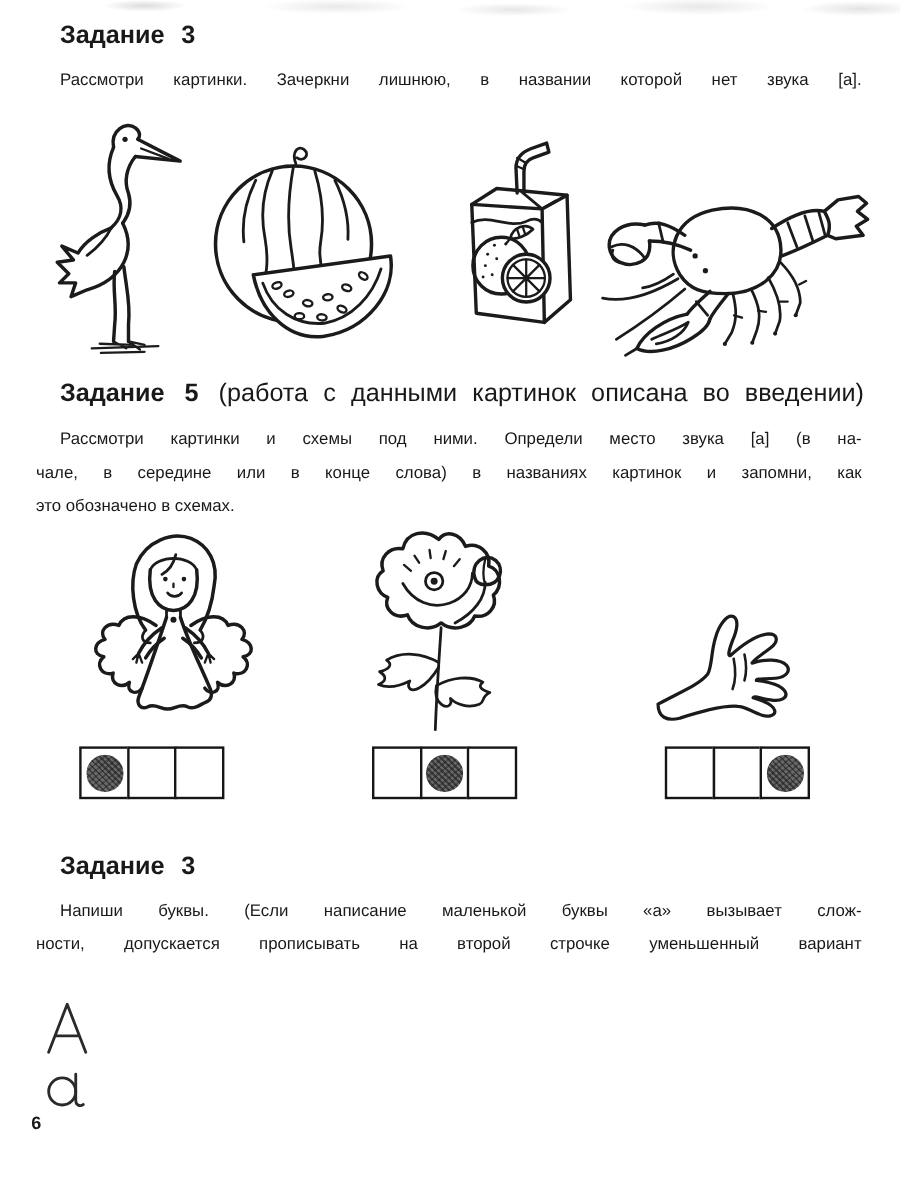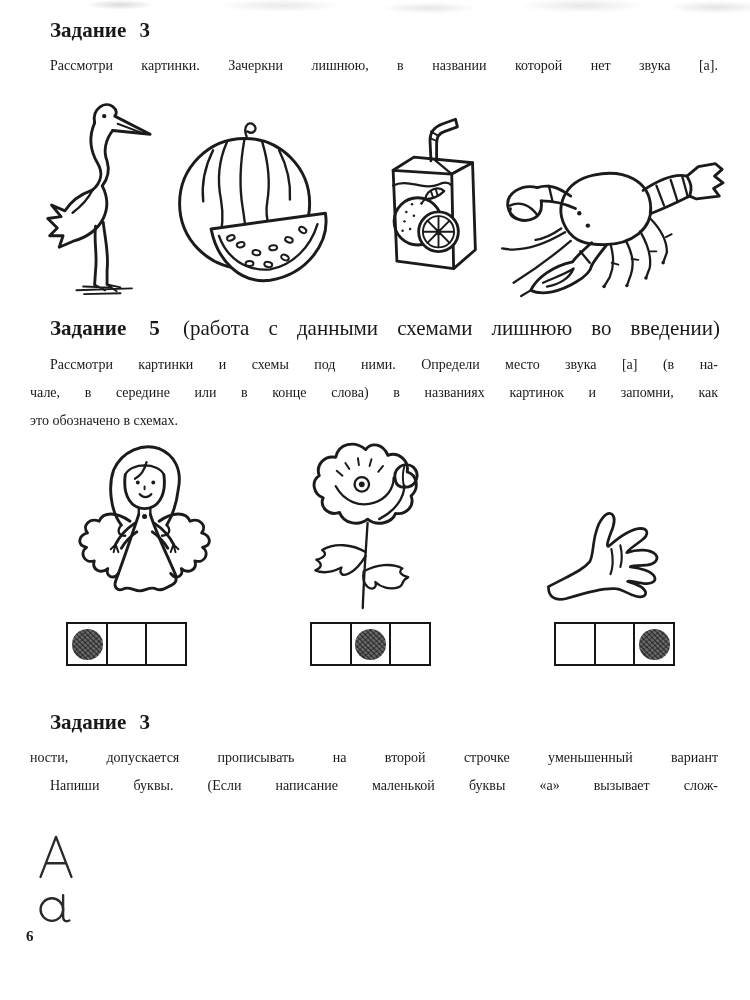--- a/index.html
+++ b/index.html
@@ -1,17 +1,17 @@
 <!DOCTYPE html>
 <html><head>
 <meta charset="utf-8">
 <style>
   html,body{margin:0;padding:0;background:#e9e9e9;}
   .page{position:relative;width:750px;height:1000px;background:#fff;overflow:hidden;
-        font-family:Liberation Serif, serif;color:#191919;}
+        font-family:Liberation Sans, sans-serif;color:#191919;}
   .scan-top{position:absolute;top:0;left:80px;right:0;height:16px;opacity:.75;
     background:
       radial-gradient(ellipse 50px 7px at 6% 30%, #cfcfcf 0%, transparent 70%),
       radial-gradient(ellipse 90px 9px at 30% 35%, #e2e2e2 0%, transparent 70%),
       radial-gradient(ellipse 70px 8px at 52% 50%, #dedede 0%, transparent 70%),
       radial-gradient(ellipse 90px 10px at 75% 35%, #e0e0e0 0%, transparent 70%),
       radial-gradient(ellipse 70px 9px at 95% 45%, #dadada 0%, transparent 70%);}
   .heading{position:absolute;left:50px;font-size:21px;font-weight:bold;word-spacing:8px;
            white-space:nowrap;}
   .heading .note{font-weight:normal;word-spacing:4px;}
@@ -128,21 +128,21 @@
                          M149,98 C157,112 161,124 159,136 L155,147 M159,84 C171,96 177,108 177,120 L173,131"></path>
     <path class="thin" d="M119,131 L126,133 M140,127 L147,128 M159,119 L166,119 M176,104 L182,101"></path>
     <circle class="fillink" cx="111" cy="156" r="1.8"></circle>
       <circle class="fillink" cx="135" cy="155" r="1.8"></circle>
     <circle class="fillink" cx="155" cy="147" r="1.8"></circle>
       <circle class="fillink" cx="173" cy="131" r="1.8"></circle>
   </svg>
 
   <div class="heading wide" style="top:316px;">
     <span>Задание 5</span>
-    <span class="note">(работа с данными схемами лишнюю во введении)</span>
+    <span class="note">(работа с данными картинок описана во введении)</span>
   </div>
   <div class="para" style="top:351px;">
     <div class="jline indent">Рассмотри картинки и схемы под ними. Определи место звука [а] (в на-</div>
     <div class="jline">чале, в середине или в конце слова) в названиях картинок и запомни, как</div>
     <div>это обозначено в схемах.</div>
   </div>
 
   <svg class="draw" style="left:58px;top:440px;" width="177" height="176" viewBox="0 0 178 182">
     <path d="M72,84 C58,74 44,74 40,84 C30,80 22,89 28,96 C18,99 17,109 27,111 C19,117 25,128 35,125 C32,134 42,139 49,133 C46,141 55,145 60,138"></path>
     <path d="M102,84 C116,74 130,74 134,84 C144,80 152,89 146,96 C156,99 157,109 147,111 C155,117 149,128 139,125 C142,134 132,139 125,133 C128,141 119,145 114,138"></path>
@@ -199,22 +199,22 @@
   <div class="scheme" style="left:554px;">
       <div class="cell"></div>
       <div class="cell"></div>
       <div class="cell">
         <div class="dot"></div>
       </div>
     </div>
 
   <div class="heading" style="top:710px;">Задание 3</div>
   <div class="para" style="top:744px;">
+    <div class="jline indent">Напиши буквы. (Если написание маленькой буквы «а» вызывает слож-</div>
     <div class="jline">ности, допускается прописывать на второй строчке уменьшенный вариант</div>
-    <div class="jline indent">Напиши буквы. (Если написание маленькой буквы «а» вызывает слож-</div>
   </div>
 
   <svg class="letter" role="img" style="position:absolute;left:36px;top:833px;" width="40" height="46" viewBox="0 0 44 50" aria-label="А">
     <path d="M5,48 L22,4 L39,48 M12,33 L32,33"></path>
   </svg>
   <svg class="letter" role="img" style="position:absolute;left:38px;top:887px;" width="34" height="37" viewBox="0 0 37 41" aria-label="а">
     <circle cx="15" cy="25" r="12.5"></circle>
     <path d="M27.5,9 L27.5,33 C27.5,38 31.5,39 34.5,37"></path>
   </svg>
 

